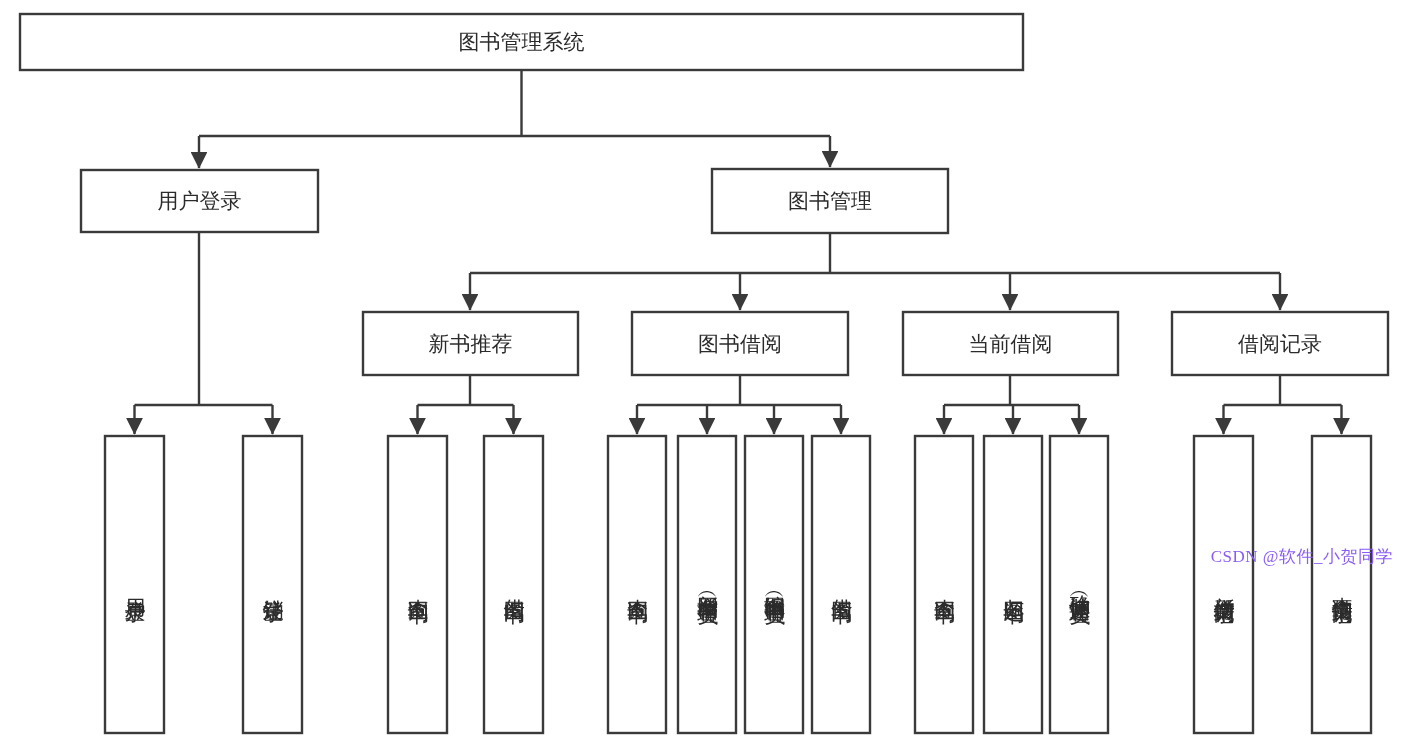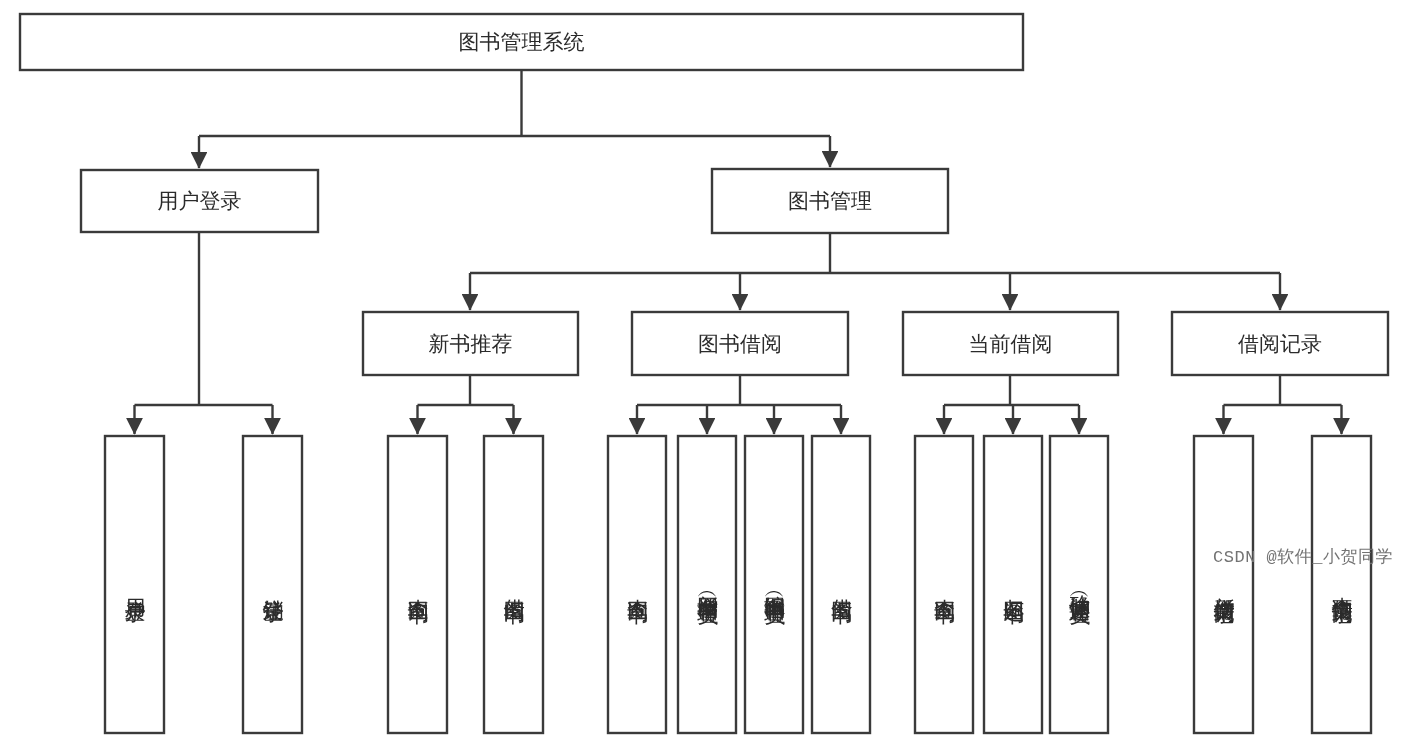--- a/index.html
+++ b/index.html
@@ -70,23 +70,23 @@
     line-height: 1.12;
     color: #2b2b2b;
     letter-spacing: 1.5px;
     white-space: nowrap;
     text-align: center;
   }
   .watermark {
     position: absolute;
     right: 12px;
     bottom: 6px;
-    font-family: Liberation Mono, monospace;
+    font-family: Liberation Serif, serif;
     font-size: 17px;
-    color: #737373;
+    color: #8b5cf6;
     white-space: nowrap;
     letter-spacing: 0.5px;
   }
 </style>
 </head>
 <body>
 
 <div id="diagram-root">
 
   <svg class="diagram-canvas" viewBox="0 0 1405 747">

